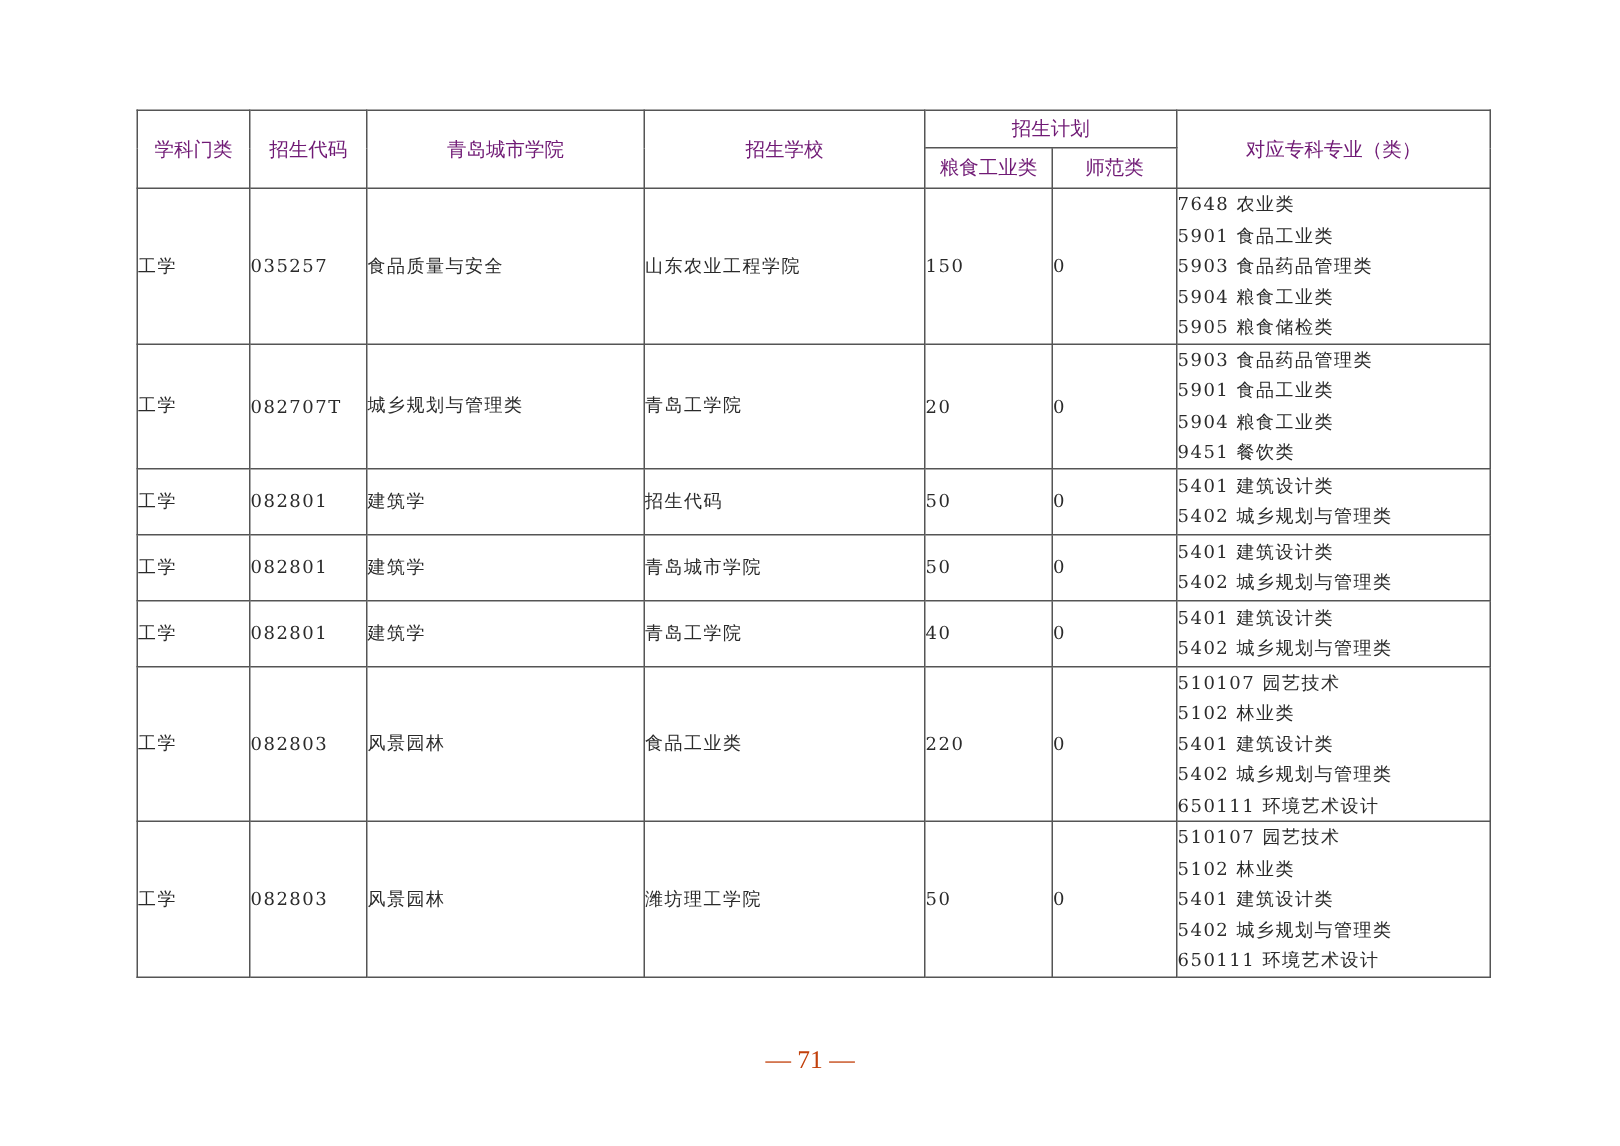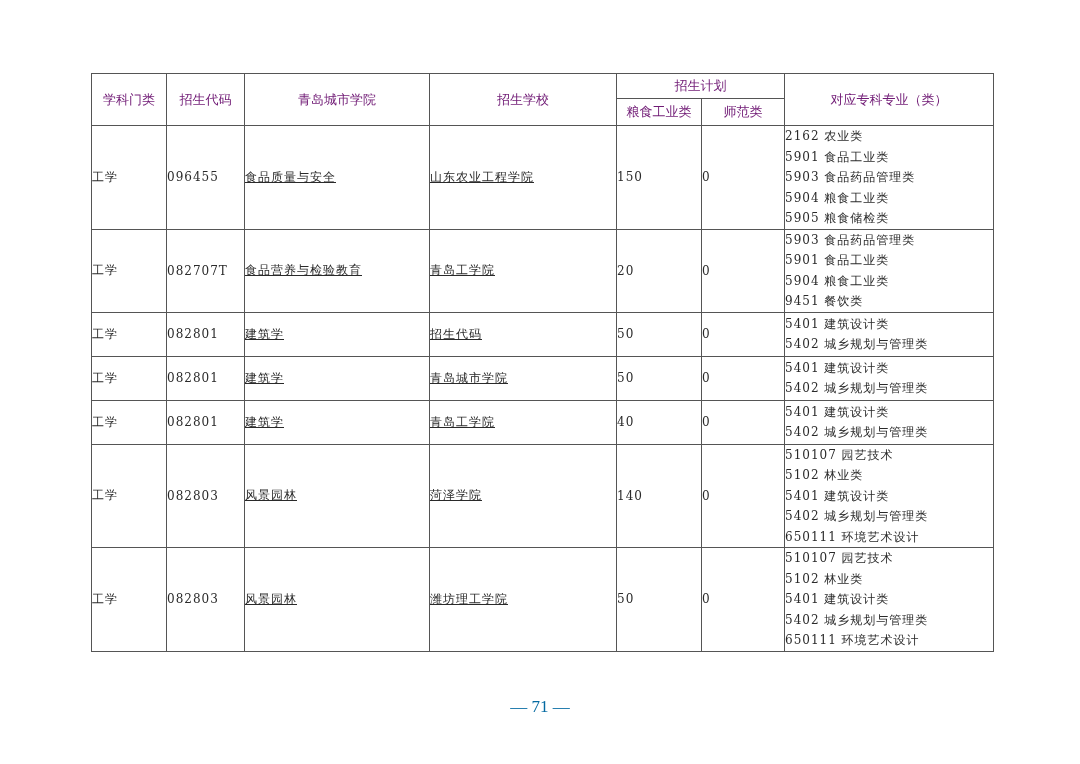--- a/index.html
+++ b/index.html
@@ -13,26 +13,26 @@
   }
   table.main td, table.main th {
     border: 1px solid #555; padding: 0; font-weight: normal;
   }
   table.main th {
     font-family: "DejaVu Sans", "Liberation Sans", sans-serif;
     font-size: 13px; color: #701a75; text-align: center; vertical-align: middle;
   }
   table.main td { font-size: 12px; letter-spacing: 1px; vertical-align: middle; }
   td.c { text-align: left; }
-  td.l { text-align: left; padding-left: 8px; text-decoration: underline; }
+  td.l { text-align: left; padding-left: 8px; }
   td.spec { padding-left: 6px; line-height: 20.5px; }
   .spec-line { display: block; white-space: nowrap; }
   .page-num {
     position: absolute; left: 0; width: 1080px; top: 697px; text-align: center;
-    font-family: "Liberation Serif", "DejaVu Serif", serif; font-size: 17px; color: #0369a1;
+    font-family: "Liberation Serif", "DejaVu Serif", serif; font-size: 17px; color: #c2410c;
   }
 </style>
 </head>
 <body>
 
 <table class="main">
   <colgroup>
     <col style="width:75px">
       <col style="width:78px">
       <col style="width:185px">
@@ -51,37 +51,37 @@
       <th rowspan="2">对应专科专业（类）</th>
     </tr>
     <tr style="height:27px">
       <th>粮食工业类</th>
       <th>师范类</th>
     </tr>
   </thead>
   <tbody>
     <tr style="height:103px">
       <td class="c">工学</td>
-      <td class="c">096455</td>
+      <td class="c">035257</td>
       <td class="l">食品质量与安全</td>
       <td class="l">山东农业工程学院</td>
       <td class="c">150</td>
       <td class="c">0</td>
       <td class="spec">
-        <span class="spec-line">2162 农业类</span>
+        <span class="spec-line">7648 农业类</span>
         <span class="spec-line">5901 食品工业类</span>
         <span class="spec-line">5903 食品药品管理类</span>
         <span class="spec-line">5904 粮食工业类</span>
         <span class="spec-line">5905 粮食储检类</span>
       </td>
     </tr>
     <tr style="height:83px">
       <td class="c">工学</td>
       <td class="c">082707T</td>
-      <td class="l">食品营养与检验教育</td>
+      <td class="l">城乡规划与管理类</td>
       <td class="l">青岛工学院</td>
       <td class="c">20</td>
       <td class="c">0</td>
       <td class="spec">
         <span class="spec-line">5903 食品药品管理类</span>
         <span class="spec-line">5901 食品工业类</span>
         <span class="spec-line">5904 粮食工业类</span>
         <span class="spec-line">9451 餐饮类</span>
       </td>
     </tr>
@@ -118,22 +118,22 @@
       <td class="c">0</td>
       <td class="spec">
         <span class="spec-line">5401 建筑设计类</span>
         <span class="spec-line">5402 城乡规划与管理类</span>
       </td>
     </tr>
     <tr style="height:103px">
       <td class="c">工学</td>
       <td class="c">082803</td>
       <td class="l">风景园林</td>
-      <td class="l">菏泽学院</td>
-      <td class="c">140</td>
+      <td class="l">食品工业类</td>
+      <td class="c">220</td>
       <td class="c">0</td>
       <td class="spec">
         <span class="spec-line">510107 园艺技术</span>
         <span class="spec-line">5102 林业类</span>
         <span class="spec-line">5401 建筑设计类</span>
         <span class="spec-line">5402 城乡规划与管理类</span>
         <span class="spec-line">650111 环境艺术设计</span>
       </td>
     </tr>
     <tr style="height:103px">

